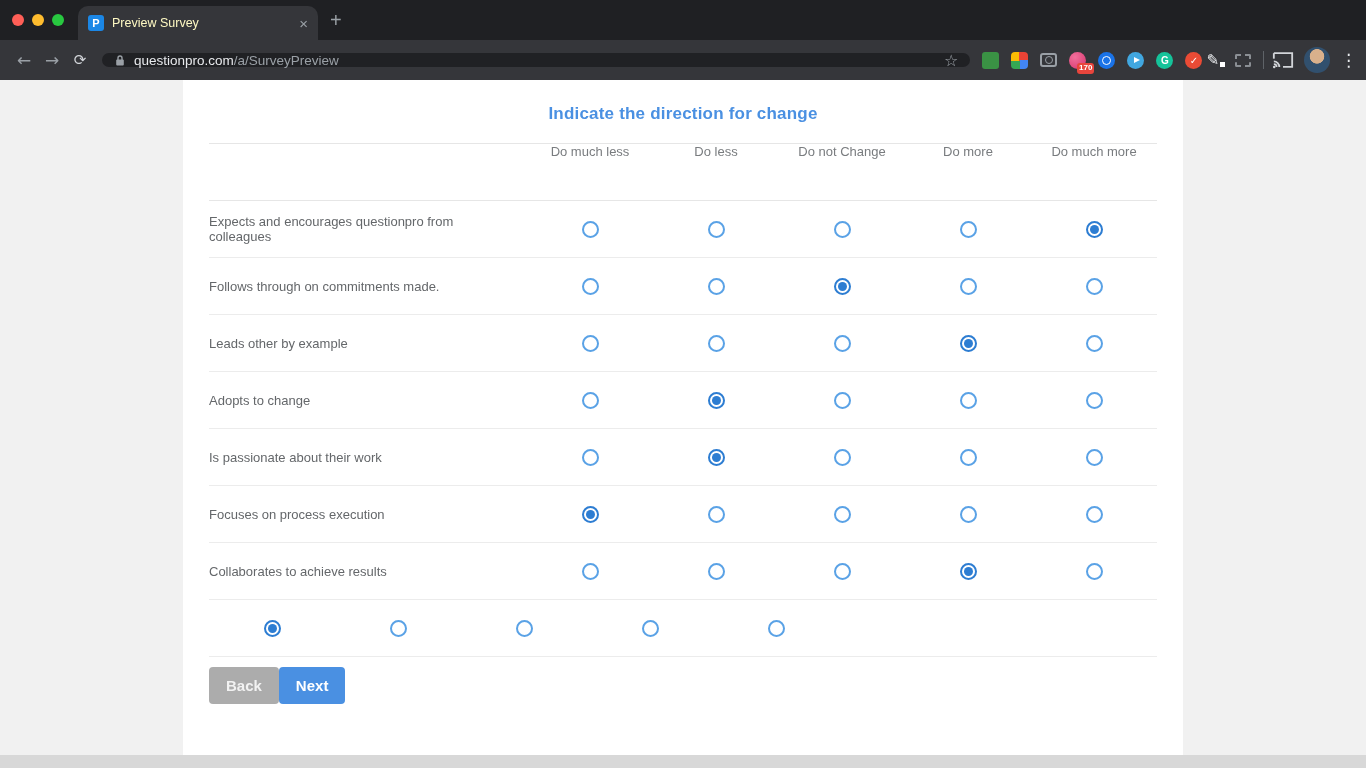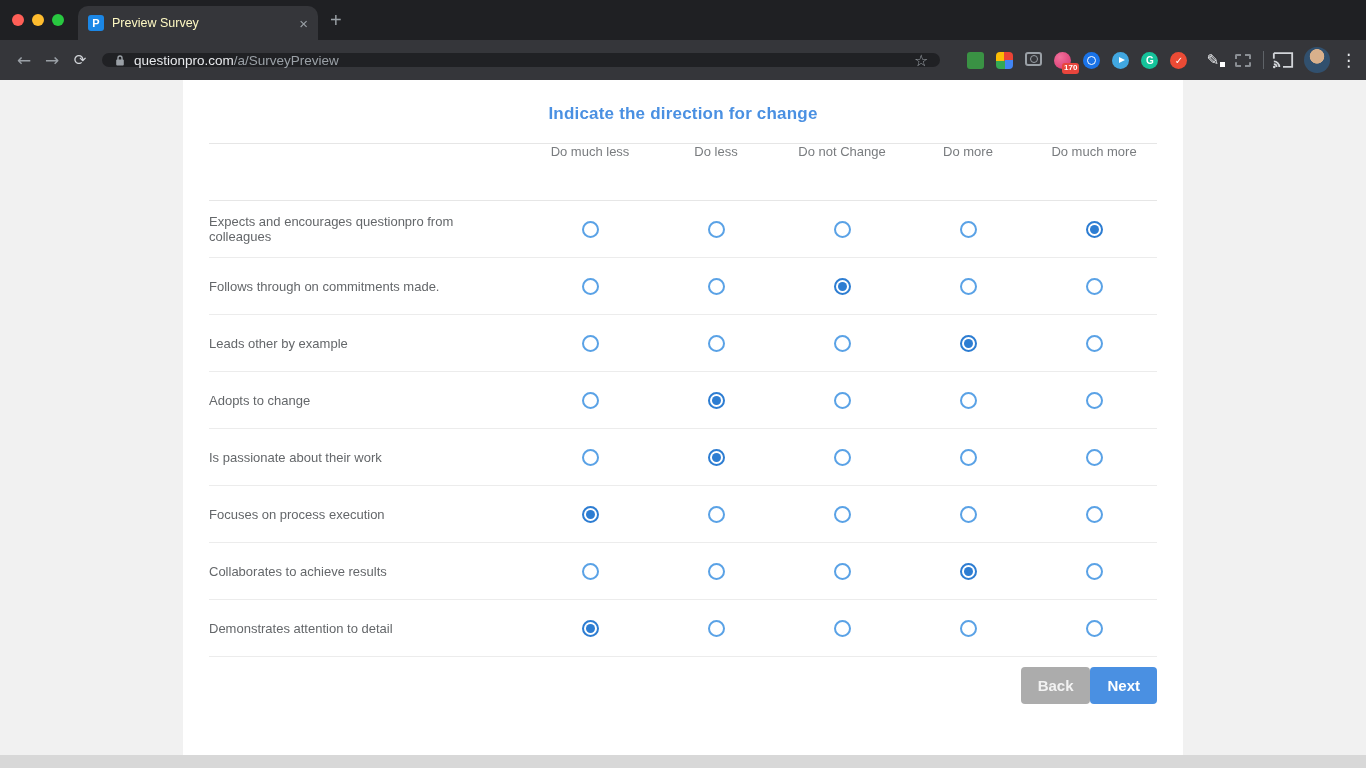--- a/index.html
+++ b/index.html
@@ -20,21 +20,21 @@
 
   
   .toolbar { height:40px; flex:0 0 40px; background:#35363a; display:flex; align-items:center; padding:0 10px; }
   .nav-icon { width:28px; text-align:center; font-size:17px; color:#9aa0a6; font-family:"DejaVu Sans",sans-serif; }
   .nav-icon.reload { color:#d2d5d9; font-size:15px; }
   .omnibox { flex:1; min-width:0; height:14px; background:#202124; border-radius:15px; display:flex; align-items:center; padding:0 12px; margin:0 8px; }
   .url { font-size:13.5px; margin-left:8px; flex:1; min-width:0; white-space:nowrap; overflow:hidden; }
   .host { color:#e8eaed; } .path { color:#9aa0a6; }
   .star { color:#9aa0a6; font-size:16px; font-family:"DejaVu Sans",sans-serif; }
 
-  .extensions { display:flex; align-items:flex-start; gap:12px; margin:0 19px; }
+  .extensions { display:flex; align-items:center; gap:12px; margin:0 4px; }
   .ext { position:relative; width:17px; height:17px; border-radius:50%; display:flex; align-items:center; justify-content:center; color:#fff; font-size:10px; font-weight:bold; }
   .ext.green { border-radius:3px; background:#3a9244; }
   .ext.palette { border-radius:4px; background:conic-gradient(#ea4335 0 25%, #4285f4 0 50%, #34a853 0 75%, #fbbc04 0); }
   .ext.camera { border-radius:3px; border:2px solid #9aa0a6; width:17px; height:14px; background:transparent; }
   .ext.camera::after { content:""; width:6px; height:6px; border:1.5px solid #9aa0a6; border-radius:50%; }
   .ext.pink { background:radial-gradient(circle at 35% 30%, #f2709c, #d6336c); }
   .ext.blue { background:#1a73e8; }
   .ext.blue::after { content:""; width:7px; height:7px; border:1.5px solid #fff; border-radius:50%; }
   .ext.lightblue { background:#41a7e0; }
   .ext.lightblue::after { content:""; width:0; height:0; border-left:6px solid #fff; border-top:3.5px solid transparent; border-bottom:3.5px solid transparent; margin-left:2px; }
@@ -63,21 +63,21 @@
   .matrix-header-row { display:flex; align-items:flex-start; height:57px; border-bottom:1px solid #e6e6e6; }
   .row-label { flex:1; font-size:13px; color:#64676a; padding-right:10px; }
   .opt-col { width:126px; flex:0 0 126px; display:flex; align-items:center; justify-content:center; text-align:center; }
   .col-head { font-size:13px; color:#797c7f; display:block; }
   .matrix-row { display:flex; align-items:center; height:57px; border-bottom:1px solid #ececec; }
 
   .radio { width:17px; height:17px; border-radius:50%; border:2px solid var(--radio-border,#5aa2e6); background:#fff; display:flex; align-items:center; justify-content:center; cursor:pointer; }
   .radio.selected { border-color:var(--radio-sel,#2d7dd2); }
   .radio.selected::after { content:""; width:9px; height:9px; border-radius:50%; background:var(--radio-sel,#2d7dd2); }
 
-  .footer { display:flex; justify-content:flex-end; align-items:center; margin:10px 0 5px; }
+  .footer { display:flex; justify-content:flex-start; align-items:center; margin:10px 0 5px; }
   .btn { border:none; border-radius:4px; font-size:15px; font-weight:bold; color:#fff; padding:10px 17px; font-family:inherit; cursor:pointer; }
   .btn.back { background:var(--back-bg,#acacac); color:#f2f2f2; }
   .btn.next { background:var(--accent,#4a90e2); }
 </style>
 </head>
 <body>
 
 <div class="screen">
 
   <div class="tabstrip">
@@ -283,21 +283,20 @@
               <span class="radio"></span>
             </div>
             <div class="opt-col">
               <span class="radio selected"></span>
             </div>
             <div class="opt-col">
               <span class="radio"></span>
             </div>
           </div>
           <div class="matrix-row">
-            <div class="row-label">Demonstrates attention to detail</div>
             <div class="opt-col">
               <span class="radio selected"></span>
             </div>
             <div class="opt-col">
               <span class="radio"></span>
             </div>
             <div class="opt-col">
               <span class="radio"></span>
             </div>
             <div class="opt-col">

